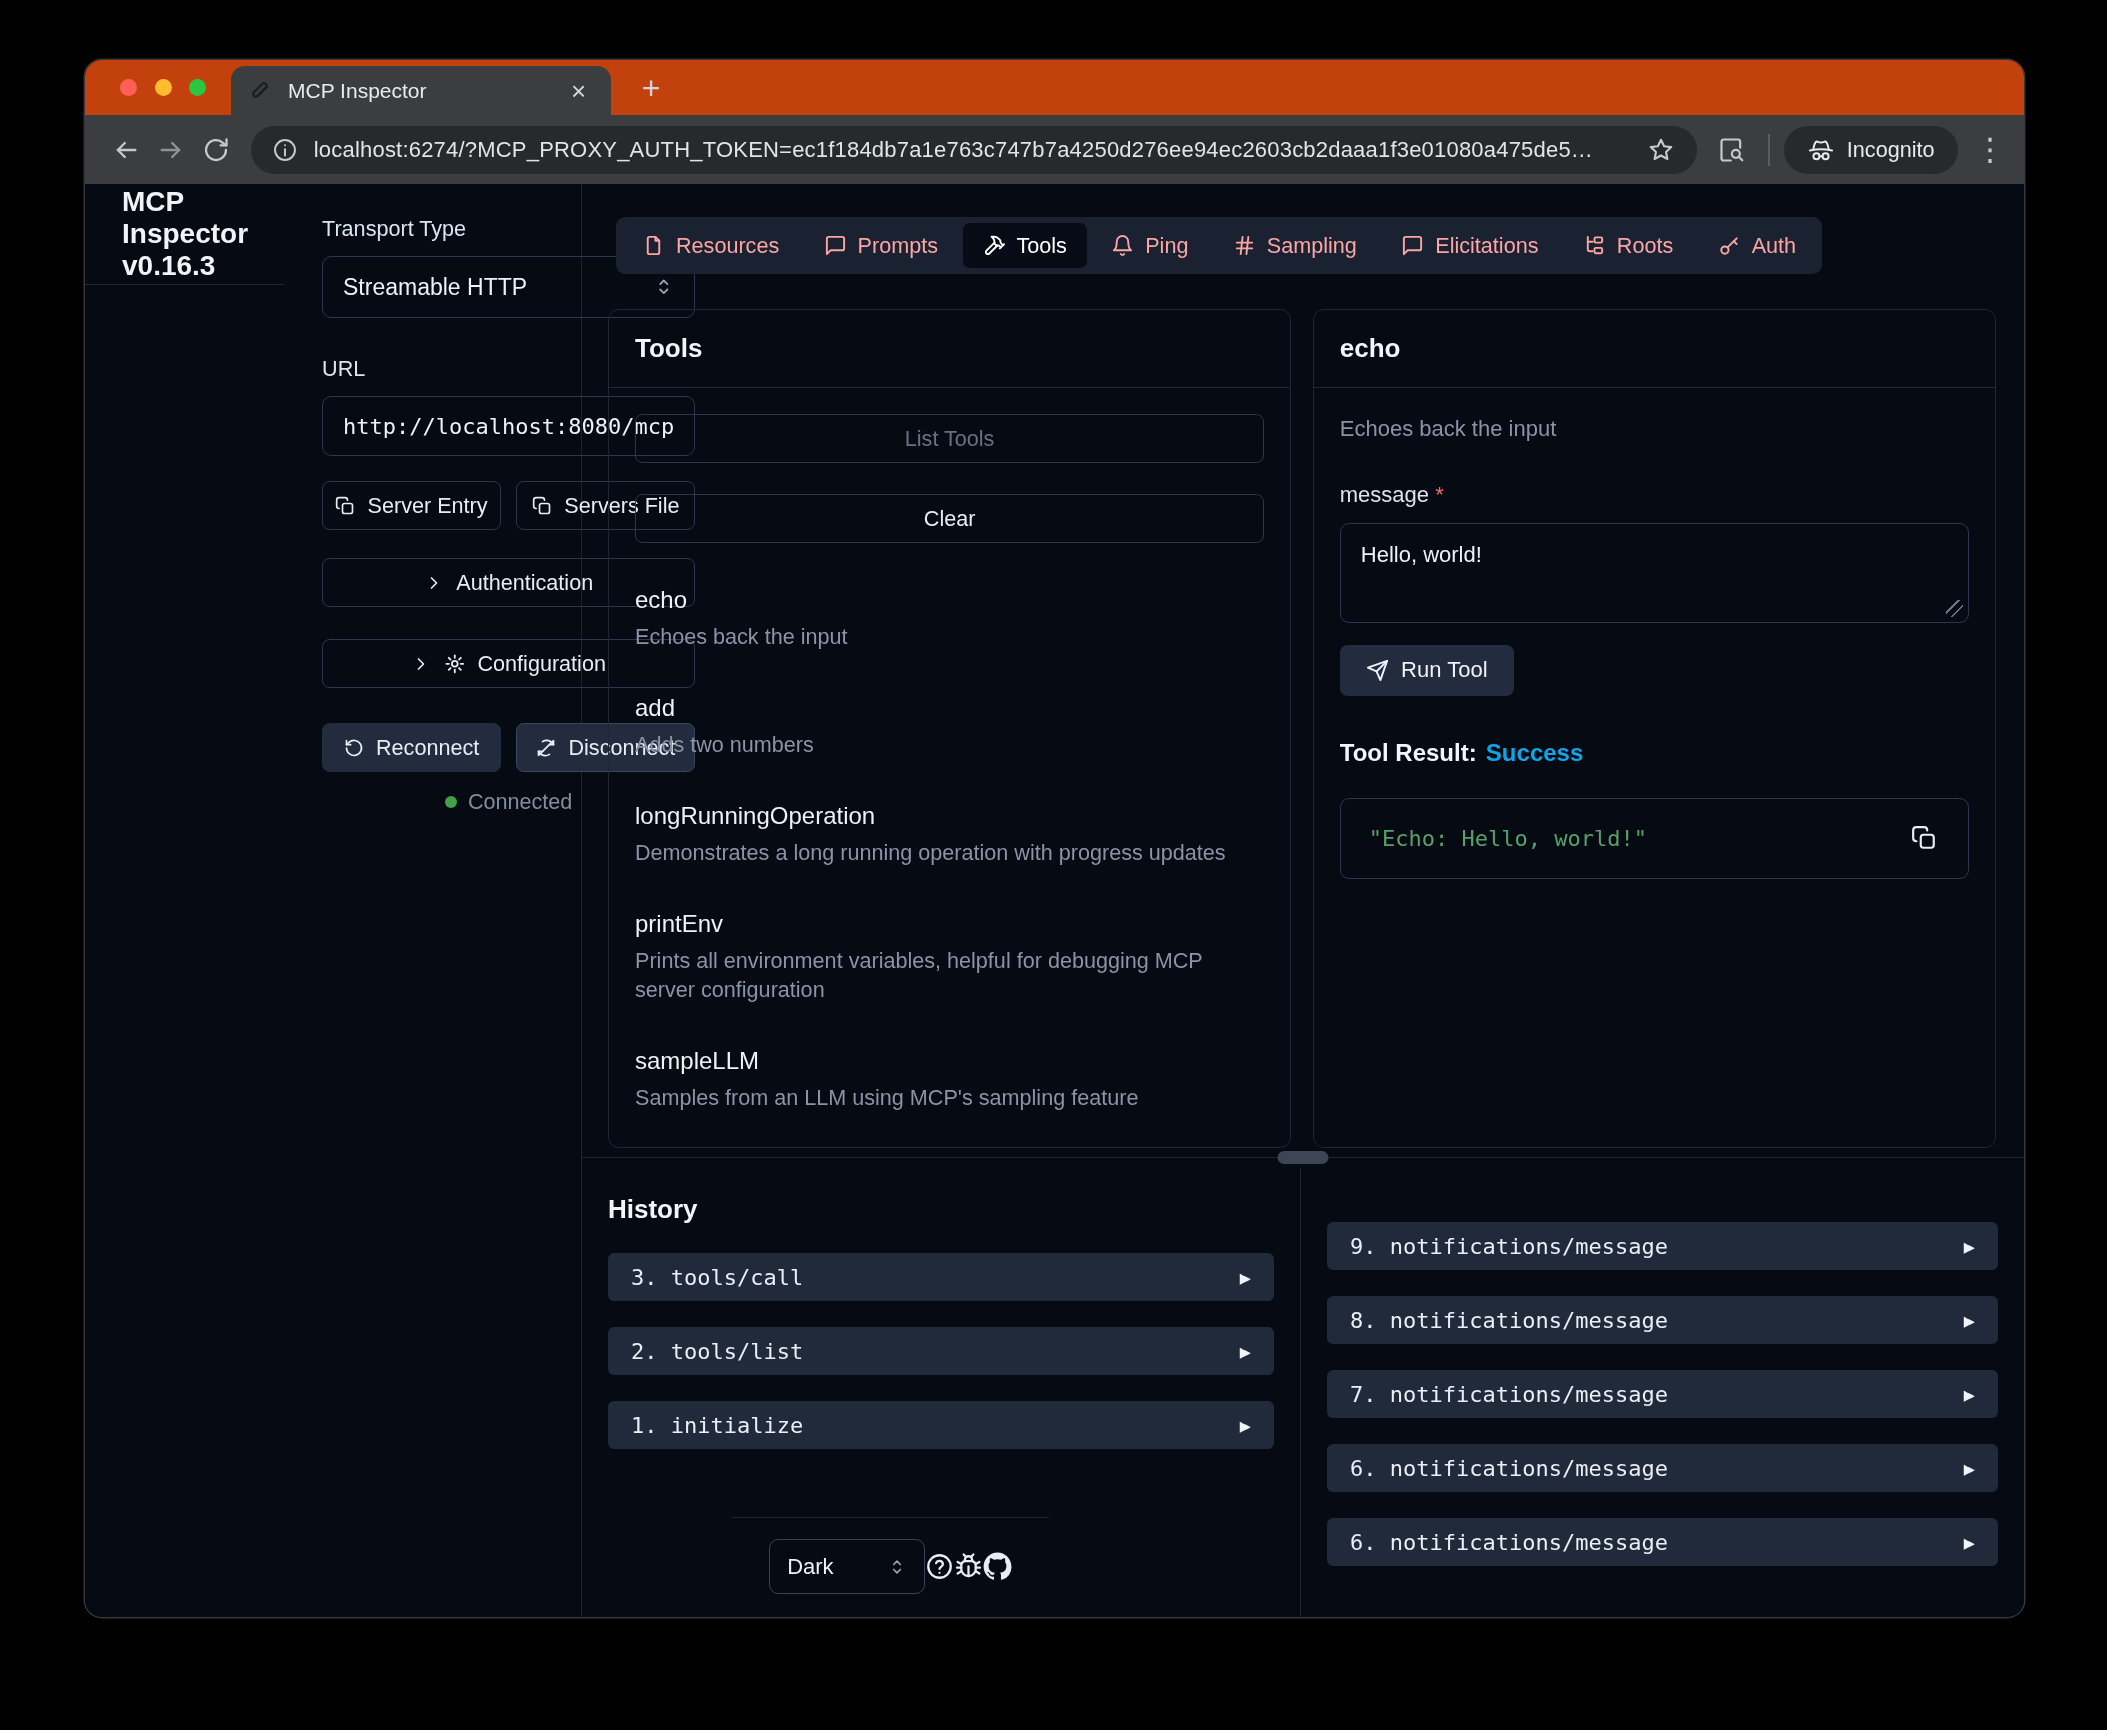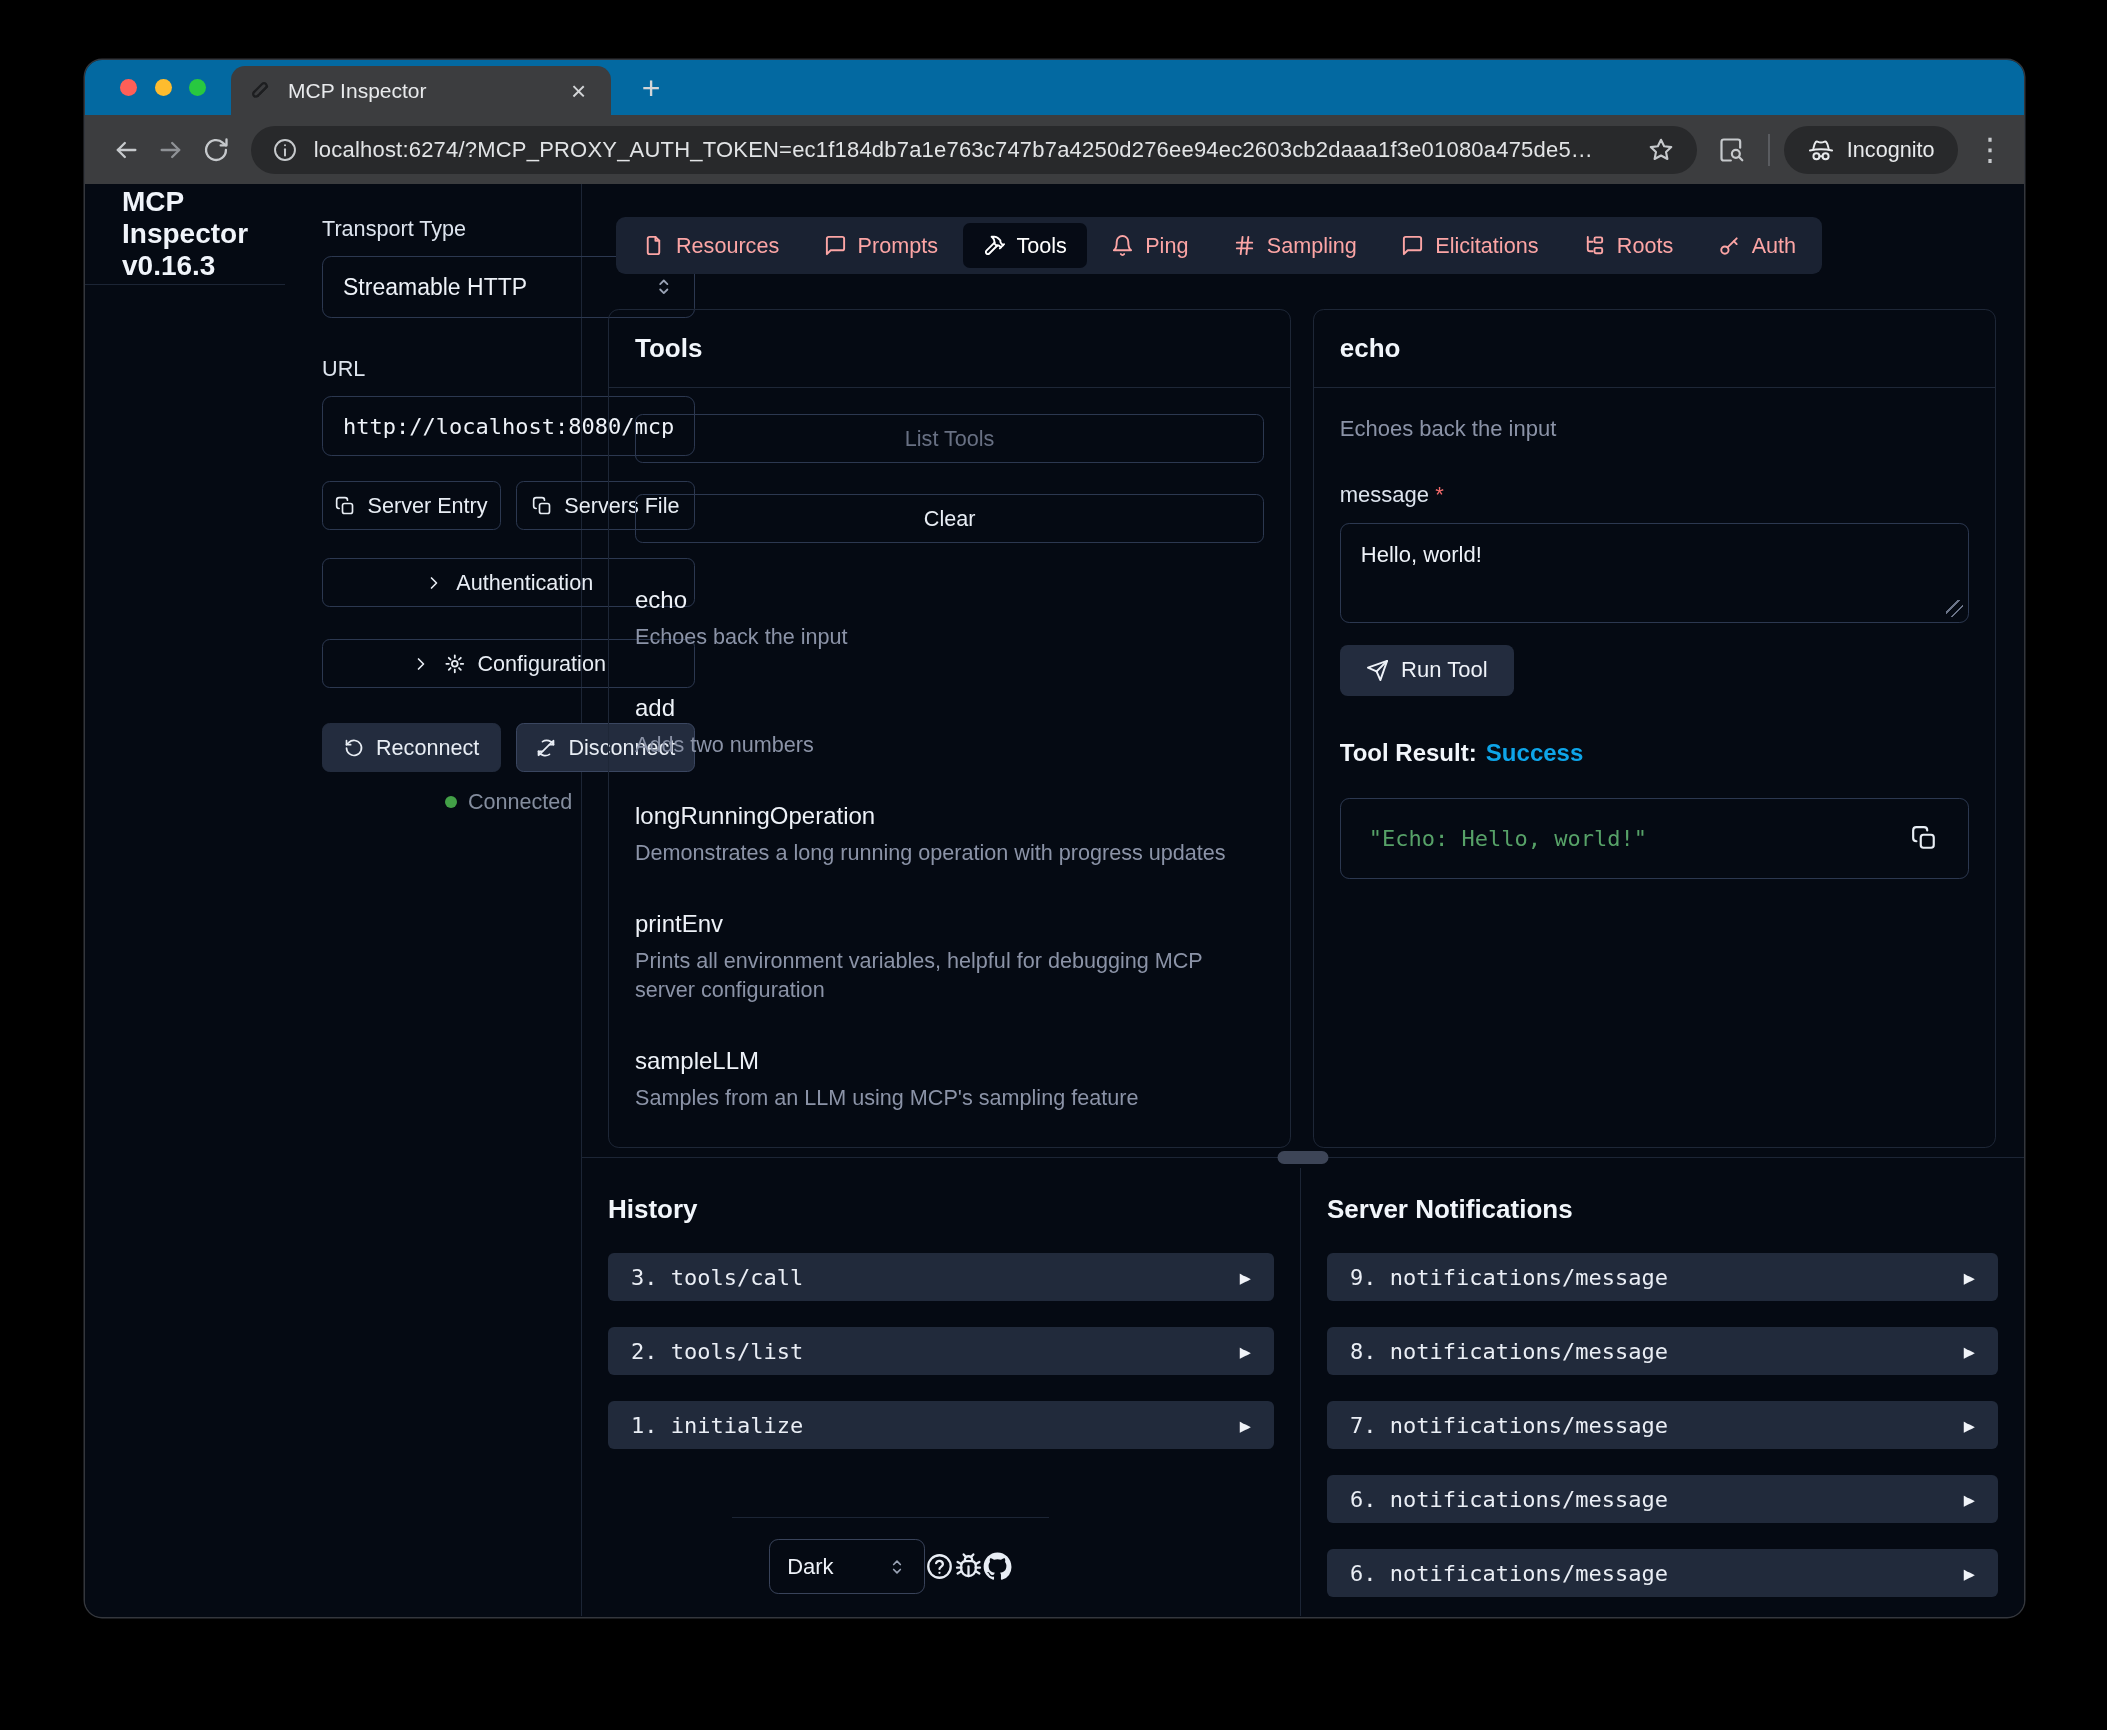--- a/index.html
+++ b/index.html
@@ -8,21 +8,21 @@
     font-family:"Liberation Sans",sans-serif;
     -webkit-font-smoothing:antialiased;
   }
   .window{
     position:absolute;left:85px;top:60px;width:1939px;height:1557px;
     border-radius:17px;overflow:hidden;background:#050a13;
     box-shadow:0 0 0 1.5px #34373d, 0 15.4px 46px rgba(0,0,0,.6);
   }
 
   
-  .tabstrip{height:55px;background:#0369a1;position:relative;display:flex;align-items:flex-end;}
+  .tabstrip{height:55px;background:#c2410c;position:relative;display:flex;align-items:flex-end;}
   .lights{position:absolute;left:35px;top:19px;display:flex;gap:17.7px;}
   .light{width:17px;height:17px;border-radius:50%;}
   .light.red{background:#ff5f57}.light.yellow{background:#febc2e}.light.green{background:#28c840}
   .tab{
     margin-left:146px;width:346px;height:49px;background:#3c3d3f;
     border-radius:14px 14px 0 0;display:flex;align-items:center;
     padding:0 17px;gap:14px;color:#e8eaec;font-size:21px;
   }
   .tab-close{margin-left:auto;color:#d3d5d7;font-size:26px;line-height:1;width:31px;height:31px;display:flex;align-items:center;justify-content:center;border-radius:6.2px;}
   .newtab{color:#d3d5d7;font-size:32px;margin:0 0 7.7px 21.6px;width:37px;height:37px;display:flex;align-items:center;justify-content:center;}
@@ -485,21 +485,20 @@
               <span>2. tools/list</span>
               <span class="play">▶</span>
             </div>
             <div class="row-item">
               <span>1. initialize</span>
               <span class="play">▶</span>
             </div>
           </div>
         </section>
         <section class="bpanel notifs">
-          <div class="bpanel-title">Server Notifications</div>
           <div class="rows">
             <div class="row-item">
               <span>9. notifications/message</span>
               <span class="play">▶</span>
             </div>
             <div class="row-item">
               <span>8. notifications/message</span>
               <span class="play">▶</span>
             </div>
             <div class="row-item">

